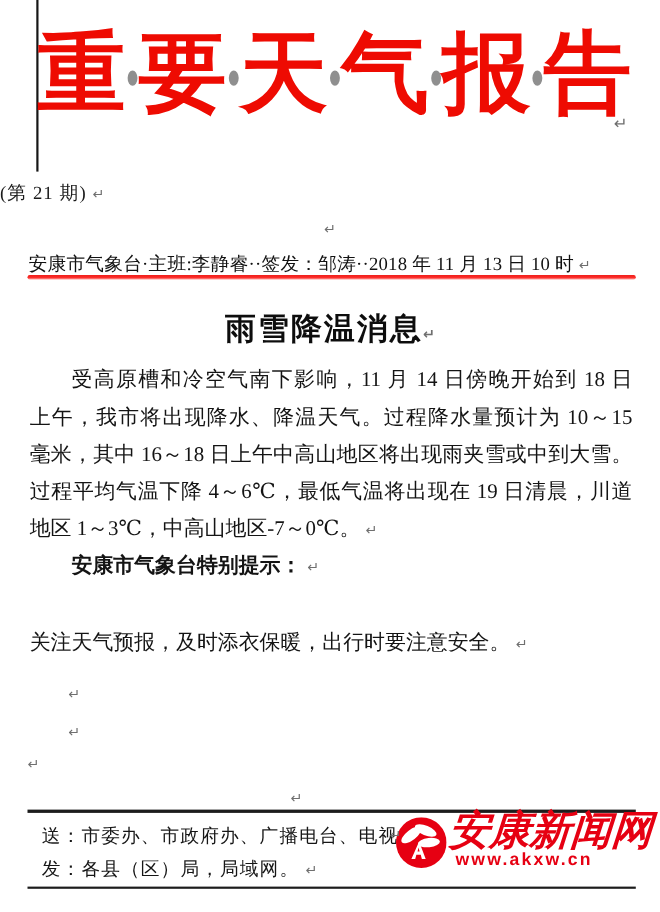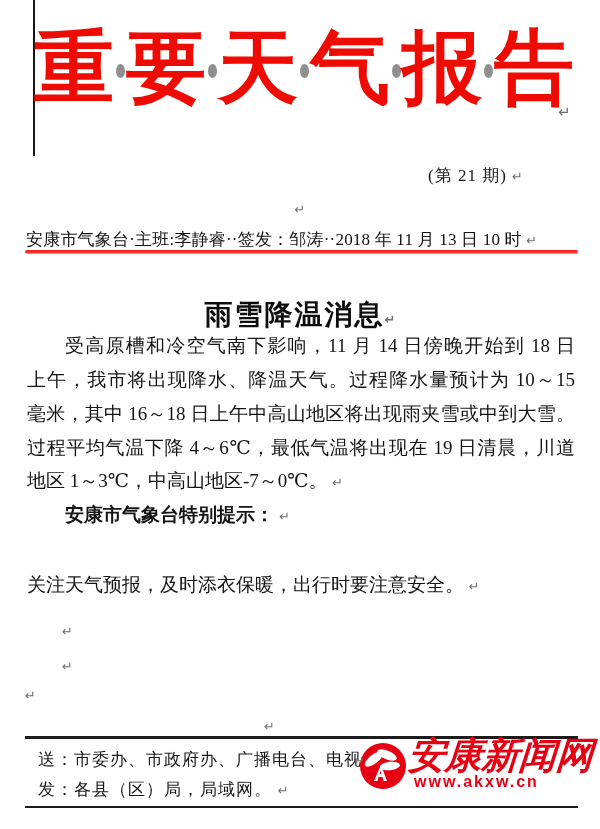--- a/index.html
+++ b/index.html
@@ -23,35 +23,35 @@
     display:flex;justify-content:space-between;align-items:center;
   }
   .masthead .tchar{
     font-size:80px;font-weight:bold;line-height:1;color:var(--title-red);
     font-family:"Liberation Serif","DejaVu Serif",serif;
   }
   .masthead .tdot{width:9px;height:14px;border-radius:50%;background:var(--dot-grey);margin-top:6px;}
   .pilcrow{color:var(--mark-grey);font-size:13px;font-family:"DejaVu Sans",sans-serif;}
   .pilcrow.abs{position:absolute;}
   .issue-line{
-    position:absolute;left:0;top:164px;width:524px;text-align:right;
+    position:absolute;left:0;top:164px;width:524px;text-align:left;
     font-size:17px;letter-spacing:1px;color:#1a1a1a;
   }
   .mid-pilcrow{position:absolute;left:0;top:200px;width:600px;text-align:center;}
   .byline{
     position:absolute;left:26px;top:228px;width:560px;font-size:17px;
     white-space:nowrap;color:#111;letter-spacing:0.2px;
   }
   .red-underline{
     position:absolute;left:25px;top:250px;width:553px;height:4px;
     background:linear-gradient(to bottom,#f01f1a 0%,var(--underline-red) 55%,#ff9a97 100%);
     border-radius:2px;
   }
   .headline{
-    position:absolute;left:27px;top:296px;width:548px;text-align:center;
+    position:absolute;left:27px;top:280px;width:548px;text-align:center;
     font-size:28px;font-weight:bold;letter-spacing:2px;color:#0d0d0d;
     font-family:"Liberation Sans","DejaVu Sans",sans-serif;
   }
   .bline{
     position:absolute;left:27px;width:548px;font-size:19px;line-height:22px;
     color:#141414;white-space:nowrap;
   }
   .bline.just{white-space:normal;text-align:justify;text-align-last:justify;}
   .bline.indent{padding-left:38px;width:510px;}
   .bline.bold{font-weight:bold;font-family:"Liberation Sans","DejaVu Sans",sans-serif;}

